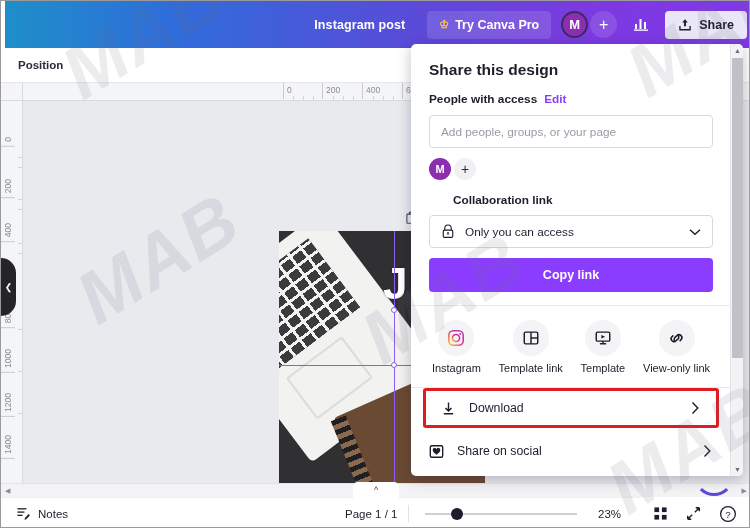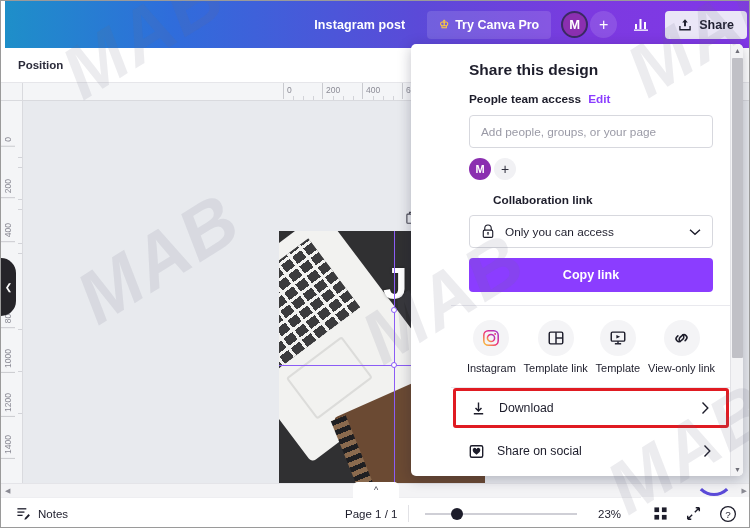--- a/index.html
+++ b/index.html
@@ -170,21 +170,21 @@
     cursor: pointer; border-radius: 2px;
   }
 
   
   .share-panel {
     position: absolute; left: 410px; top: 43px;
     width: 332px; height: 432px; background: #fff;
     border-radius: 5px; box-shadow: 0 3px 14px rgba(20,20,45,.26);
     z-index: 10; overflow: hidden;
   }
-  .sp-inner { position: absolute; inset: 0 12px 0 0; overflow: hidden; padding-left: 40px; }
+  .sp-inner { position: absolute; inset: 0 12px 0 0; overflow: hidden; }
   .sp-title {
     font-size: 15.5px; font-weight: bold; color: #1d1d2b;
     padding: 17px 18px 0 18px;
   }
   .sp-sub {
     display: flex; align-items: baseline; gap: 7px;
     padding: 13px 18px 0 18px;
   }
   .sp-sub .lbl { font-size: 11.8px; font-weight: bold; color: #1d1d2b; }
   .sp-sub .edit { font-size: 11.8px; font-weight: bold; color: #8b3dff; cursor: pointer; }
@@ -238,21 +238,21 @@
   }
   .sp-ic-lbl { font-size: 11px; color: #1d1d2b; }
   .sp-row {
     height: 38px; display: flex; align-items: center;
     padding: 0 18px; gap: 13px; cursor: pointer;
     font-size: 12.3px; color: #1d1d2b;
   }
   .sp-row .flexfill { flex: 1; }
   .sp-row.highlight {
     border: 3px solid #e01b22; border-radius: 3px;
-    margin: 0 2px; height: 40px; padding: 0 15px;
+    margin: 0 12px; height: 40px; padding: 0 15px;
   }
   .sp-scroll {
     position: absolute; right: 0; top: 0; width: 13px; height: 432px;
     background: #f3f3f5; border-left: 1px solid #e2e2e6;
   }
   .sp-scroll-arrow {
     position: absolute; left: 0; width: 13px; height: 13px;
     display: flex; align-items: center; justify-content: center;
     font-size: 7px; color: #6f6f78; cursor: pointer;
   }
@@ -430,21 +430,21 @@
     <div class="add-page">
       <span>+ Add page</span>
     </div>
   </div>
 
   <div class="share-panel">
     <div class="sp-inner">
       <div class="sp-title">Share this design</div>
 
       <div class="sp-sub">
-        <span class="lbl">People team access</span>
+        <span class="lbl">People with access</span>
         <span class="edit">Edit</span>
       </div>
 
       <div class="sp-input">
         <span>Add people, groups, or your page</span>
       </div>
 
       <div class="sp-avatars">
         <div class="sp-av">M</div>
         <div class="sp-avplus">

